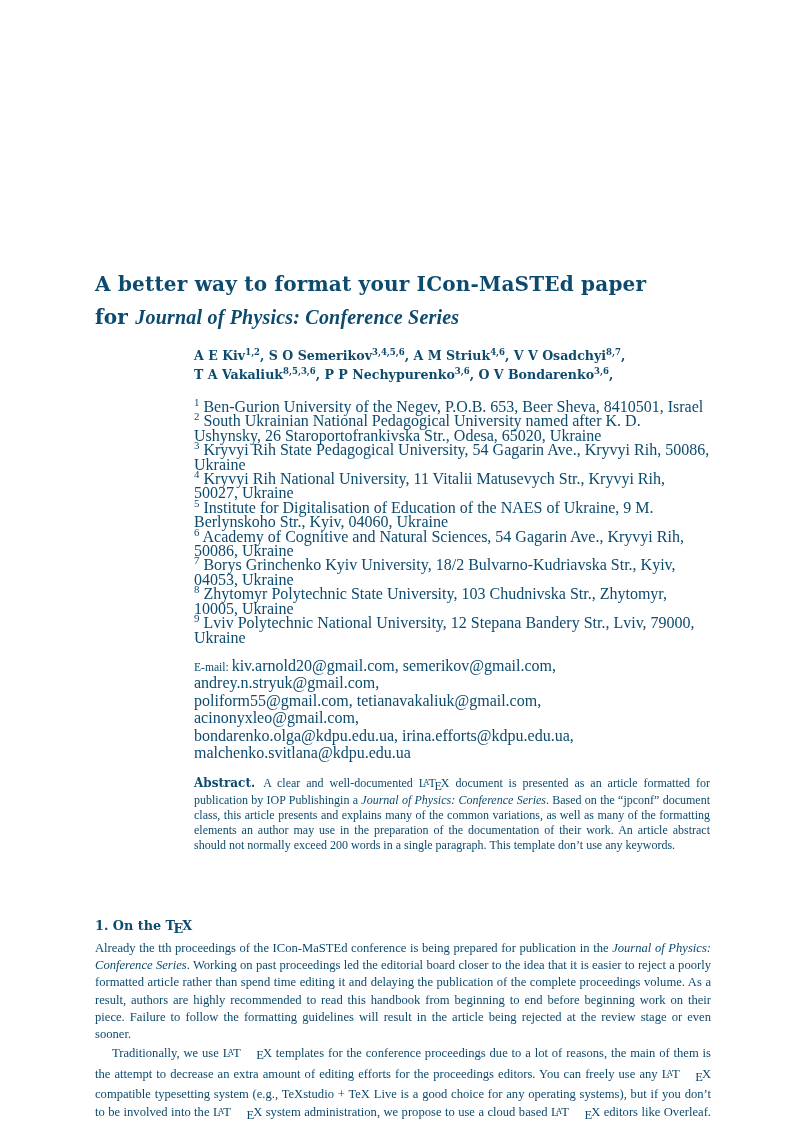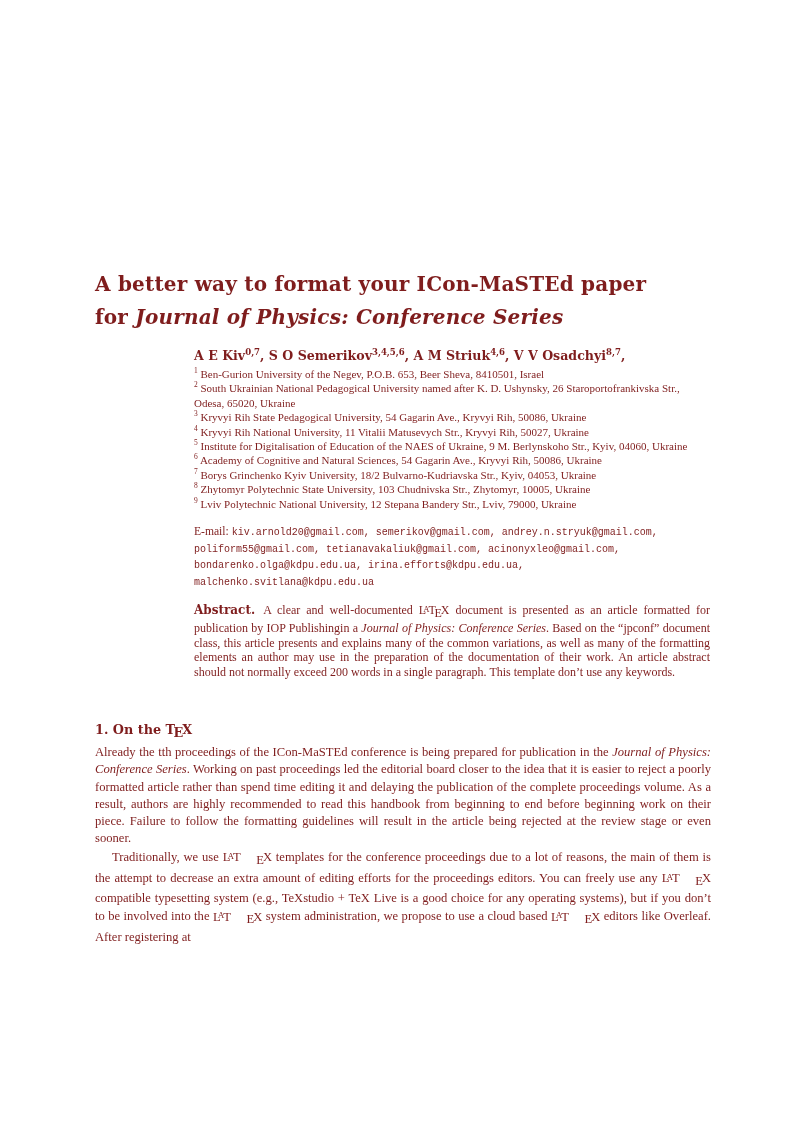--- a/index.html
+++ b/index.html
@@ -2,21 +2,21 @@
 <html><head>
 <meta charset="utf-8">
 <style>
   html,body{margin:0;padding:0;background:#ffffff;}
   .page{
     position:relative;
     width:794px;height:1123px;
     background:#ffffff;
     overflow:hidden;
     font-family:"Liberation Serif", serif;
-    color:#7f1d1d;
+    color:#0c4a6e;
   }
   .content{
     position:absolute;
     left:95px;top:268px;
     width:616px;
   }
   .paper-title{
     font-family:"DejaVu Serif", serif;
     font-weight:bold;
     font-size:20px;
@@ -25,80 +25,81 @@
   }
   .indented{margin-left:99px;width:516px;}
   .authors{
     margin-top:12px;
     font-family:"DejaVu Serif", serif;
     font-weight:bold;
     font-size:12.6px;
     line-height:19px;
   }
   .affiliations{
-    margin-top:2px;
-    font-size:11px;
+    margin-top:16px;
+    font-size:16px;
     line-height:14.4px;
   }
   .affil{margin:0;}
   .emails{
     margin-top:13px;
     font-size:11.6px;
     line-height:15.5px;
   }
   .mono{
-    font-family:Liberation Mono, monospace;
-    font-size:10px;
+    font-family:Liberation Serif, serif;
+    font-size:16px;
   }
   .abstract{
     margin-top:12px;
     font-size:12px;
     line-height:14.9px;
     text-align:justify;
   }
   .abstract-label{
     font-family:"DejaVu Serif", serif;
     font-weight:bold;
     padding-right:8px;
   }
   .section-heading{
-    margin-top:41px;
+    margin-top:64px;
     font-family:"DejaVu Serif", serif;
     font-weight:bold;
     font-size:12.8px;
     line-height:17px;
   }
   .body-para{
     font-size:12.6px;
     line-height:17.3px;
     text-align:justify;
     margin:0;
   }
   .body-para.first{margin-top:3px;}
   .body-para.indent{text-indent:17px;}
-  .it{font-style:italic;}
+  .it{font-style:italic;font-family:Liberation Serif, serif;}
   sup{font-size:0.68em;line-height:0;vertical-align:super;}
   .lg-a{font-size:0.72em;vertical-align:0.24em;margin-left:-0.33em;margin-right:-0.1em;}
   .lg-e{display:inline-block;vertical-align:-0.215em;margin-left:-0.115em;margin-right:-0.09em;}
 </style>
 </head>
 <body>
 
 <div class="page">
   <div class="content">
 
     <div class="paper-title">
       <div>A better way to format your ICon-MaSTEd paper</div>
       <div><span>for </span><span class="it">Journal of Physics: Conference Series</span></div>
     </div>
 
     <div class="indented">
 
       <div class="authors">
-          <div>A E Kiv<sup>0,7</sup>, S O Semerikov<sup>3,4,5,6</sup>, A M Striuk<sup>4,6</sup>, V V Osadchyi<sup>8,7</sup>,</div>
+          <div>A E Kiv<sup>1,2</sup>, S O Semerikov<sup>3,4,5,6</sup>, A M Striuk<sup>4,6</sup>, V V Osadchyi<sup>8,7</sup>,</div>
+          <div>T A Vakaliuk<sup>8,5,3,6</sup>, P P Nechypurenko<sup>3,6</sup>, O V Bondarenko<sup>3,6</sup>,</div>
         </div>
 
       <div class="affiliations">
           <div class="affil"><sup>1</sup> Ben-Gurion University of the Negev, P.O.B. 653, Beer Sheva, 8410501, Israel</div>
           <div class="affil"><sup>2</sup> South Ukrainian National Pedagogical University named after K. D. Ushynsky, 26 Staroportofrankivska Str., Odesa, 65020, Ukraine</div>
           <div class="affil"><sup>3</sup> Kryvyi Rih State Pedagogical University, 54 Gagarin Ave., Kryvyi Rih, 50086, Ukraine</div>
           <div class="affil"><sup>4</sup> Kryvyi Rih National University, 11 Vitalii Matusevych Str., Kryvyi Rih, 50027, Ukraine</div>
           <div class="affil"><sup>5</sup> Institute for Digitalisation of Education of the NAES of Ukraine, 9 M. Berlynskoho Str., Kyiv, 04060, Ukraine</div>
           <div class="affil"><sup>6</sup> Academy of Cognitive and Natural Sciences, 54 Gagarin Ave., Kryvyi Rih, 50086, Ukraine</div>
           <div class="affil"><sup>7</sup> Borys Grinchenko Kyiv University, 18/2 Bulvarno-Kudriavska Str., Kyiv, 04053, Ukraine</div>

